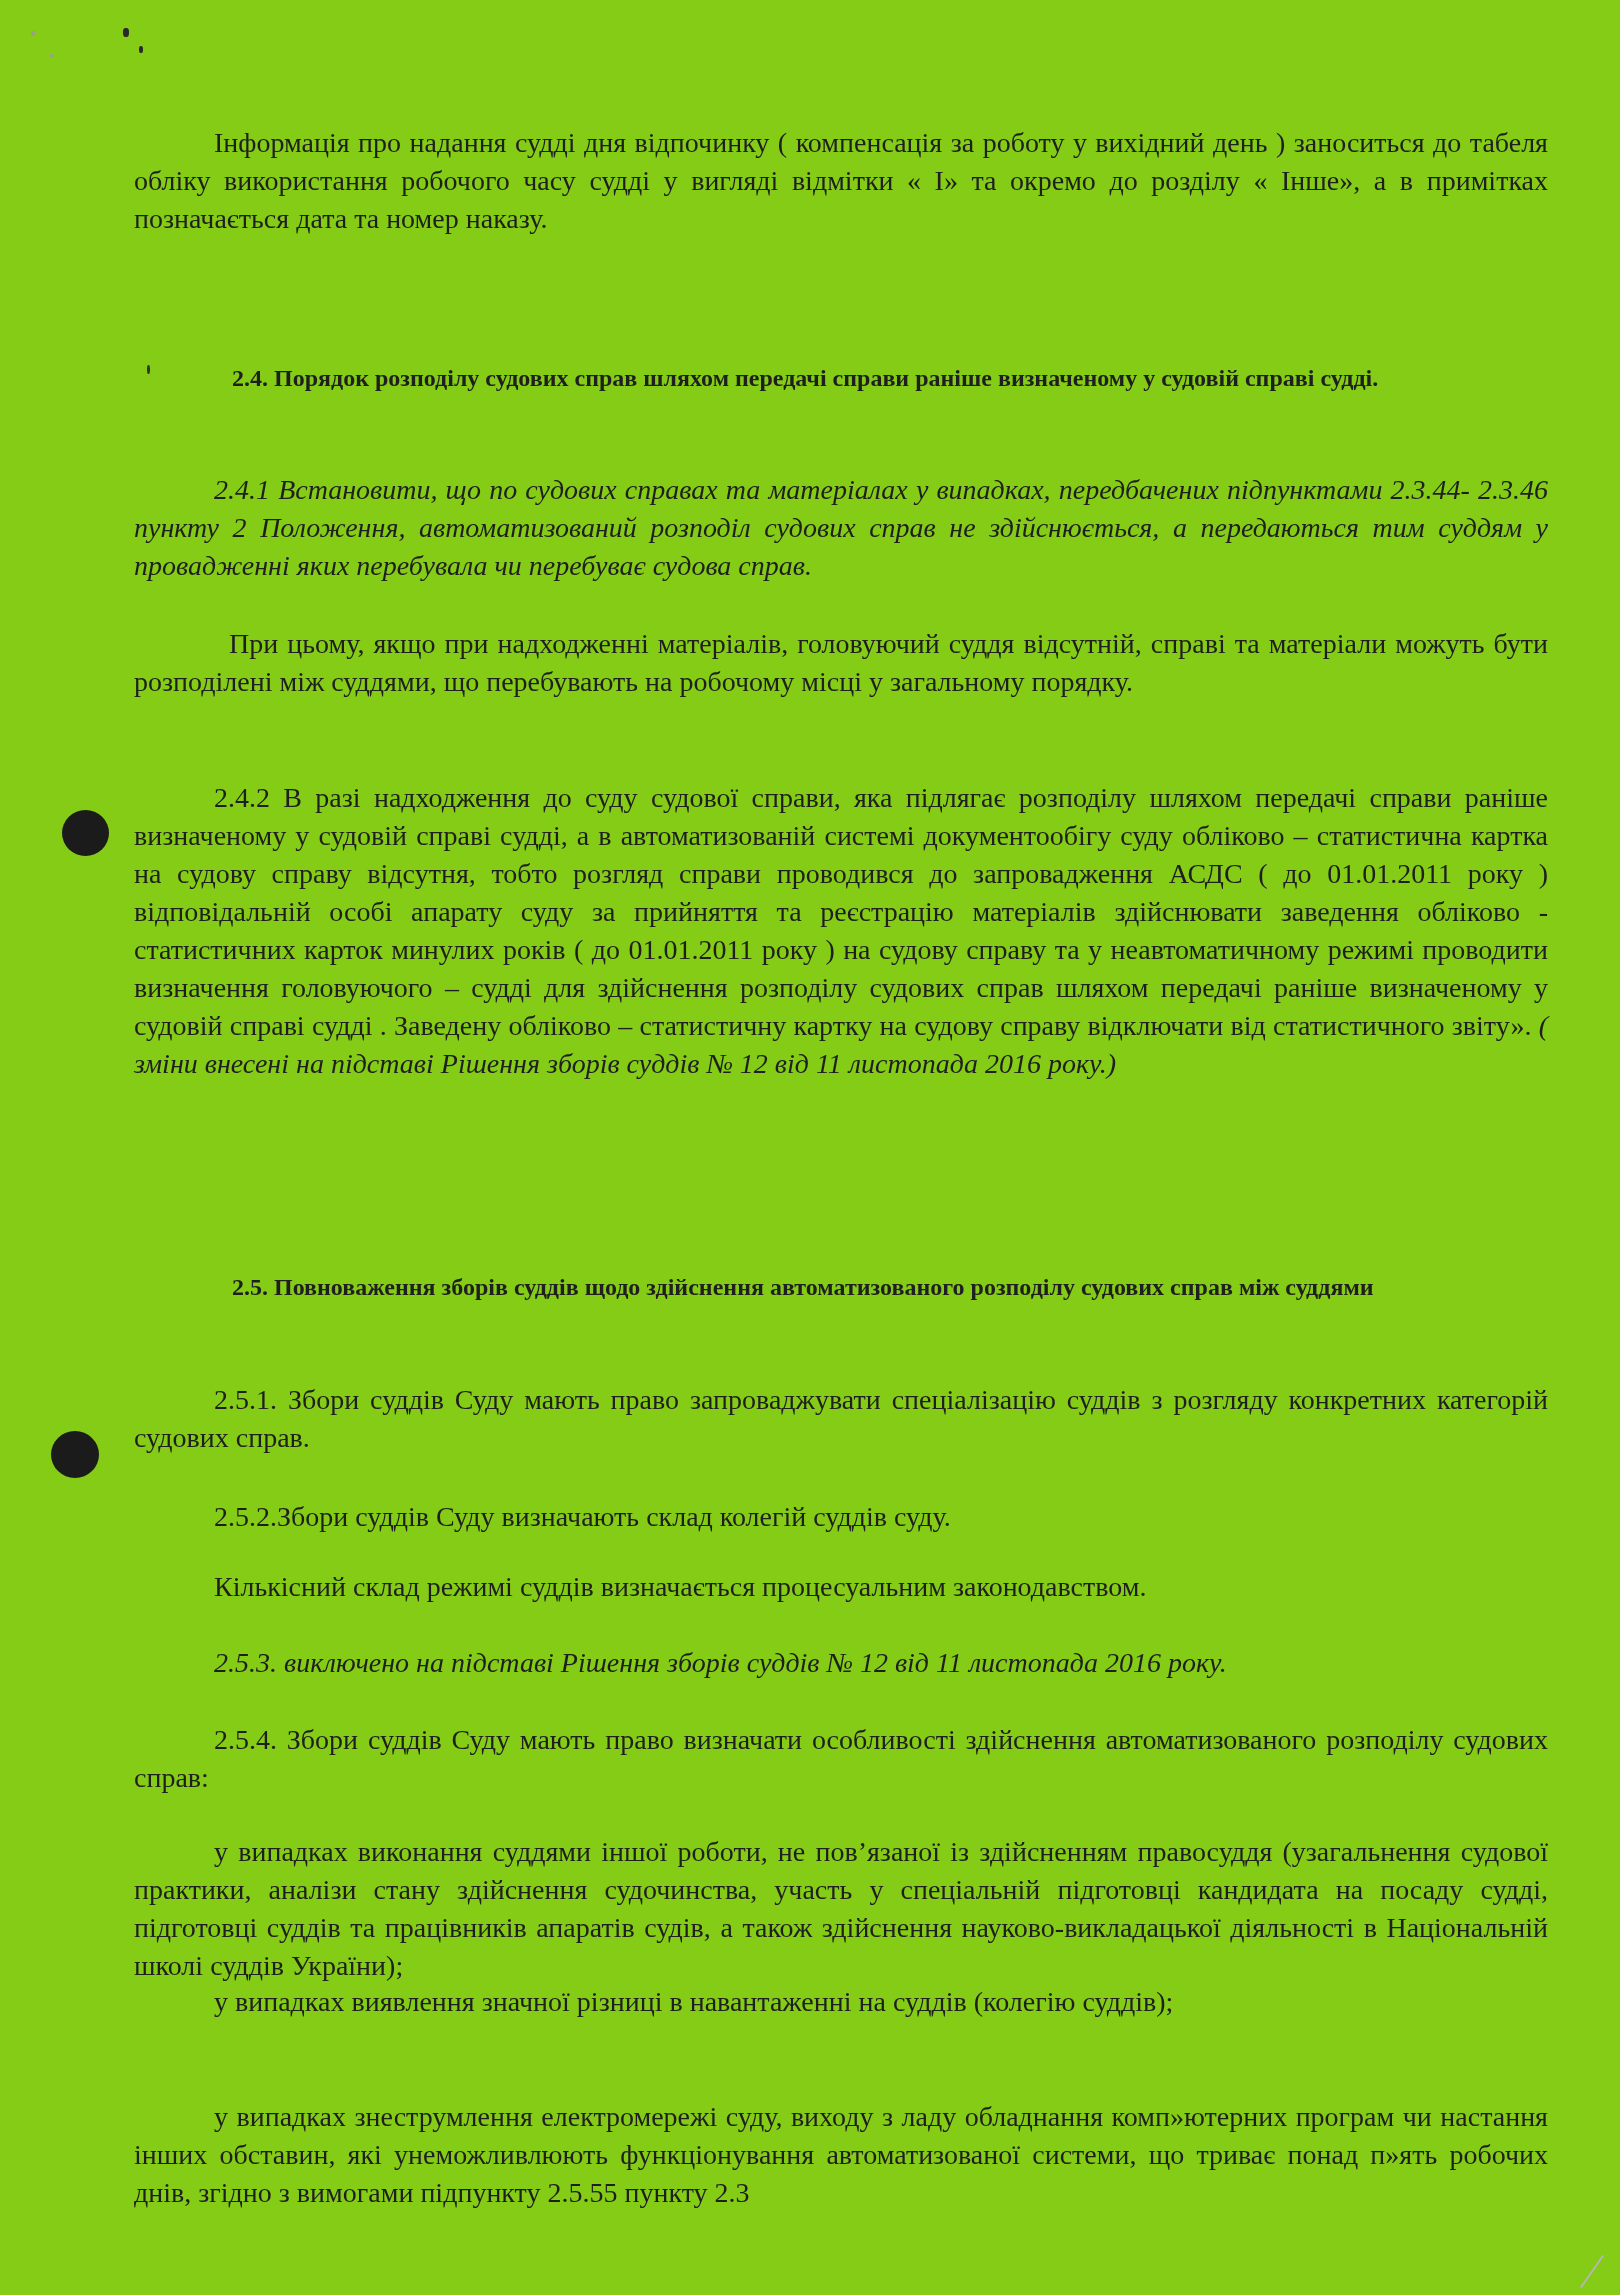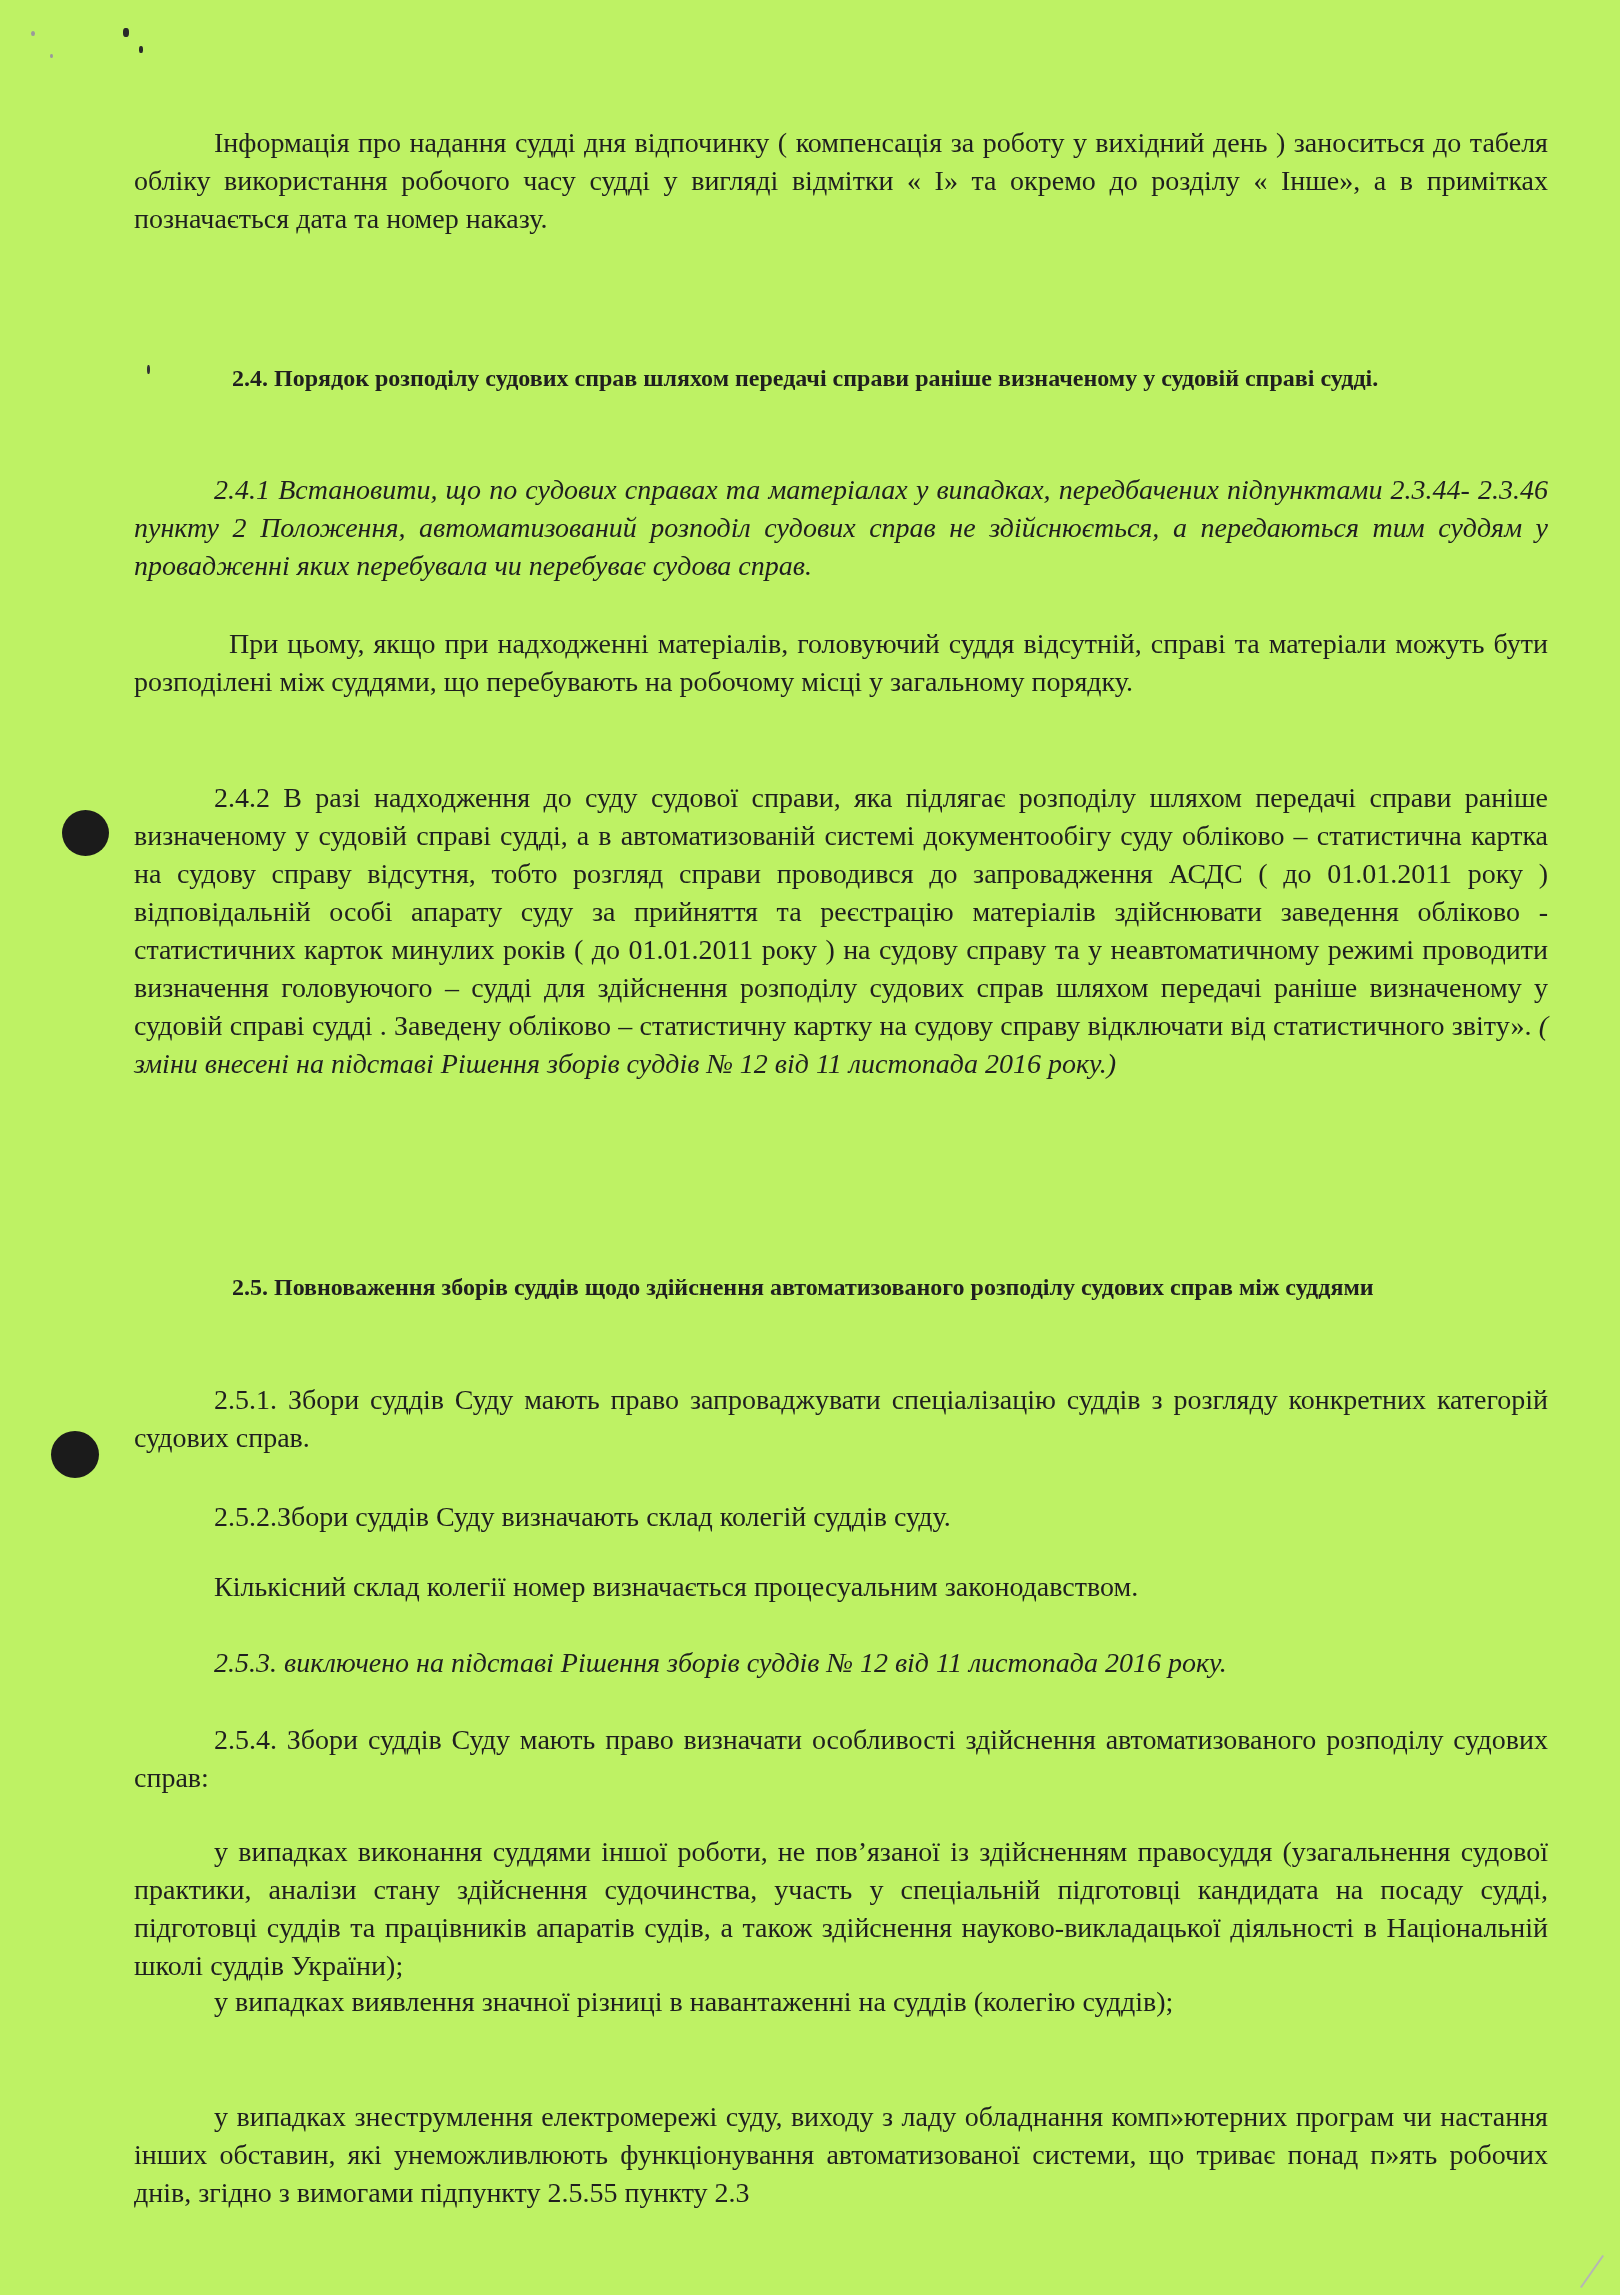--- a/index.html
+++ b/index.html
@@ -13,21 +13,21 @@
     position: relative;
     overflow: hidden;
     font-family: "Liberation Serif", "DejaVu Serif", serif;
     color: #1f1f1f;
   }
   .page {
     position: absolute;
     left: 0; top: 0;
     width: 1621px;
     height: 2295px;
-    background: #bef264;
+    background: #84cc16;
   }
   .content {
     position: absolute;
     left: 134px;
     top: 0;
     width: 1414px;
   }
   .p {
     position: absolute;
     left: 0;
@@ -107,21 +107,21 @@
       <span>2.4.2 В разі надходження до суду судової справи, яка підлягає розподілу шляхом передачі справи раніше визначеному у судовій справі судді, а в автоматизованій системі документообігу суду обліково – статистична картка на судову справу відсутня, тобто розгляд справи проводився до запровадження АСДС ( до 01.01.2011 року ) відповідальній особі апарату суду за прийняття та реєстрацію матеріалів здійснювати заведення обліково - статистичних карток минулих років ( до 01.01.2011 року ) на судову справу та у неавтоматичному режимі проводити визначення головуючого – судді для здійснення розподілу судових справ шляхом передачі раніше визначеному у судовій справі судді . Заведену обліково – статистичну картку на судову справу відключати від статистичного звіту».</span>
       <span class="it">( зміни внесені на підставі Рішення зборів суддів № 12 від 11 листопада 2016 року.)</span>
     </p>
 
     <h2 class="h" style="top:1268px;">2.5. Повноваження зборів суддів щодо здійснення автоматизованого розподілу судових справ між суддями</h2>
 
     <p class="p lastleft" style="top:1381px;">2.5.1. Збори суддів Суду мають право запроваджувати спеціалізацію суддів з розгляду конкретних категорій судових справ.</p>
 
     <p class="p lastleft" style="top:1498px;">2.5.2.Збори суддів Суду визначають склад колегій суддів суду.</p>
 
-    <p class="p lastleft" style="top:1568px;">Кількісний склад колегії номер визначається процесуальним законодавством.</p>
+    <p class="p lastleft" style="top:1568px;">Кількісний склад режимі суддів визначається процесуальним законодавством.</p>
 
     <p class="p lastleft it" style="top:1644px;">2.5.3. виключено на підставі Рішення зборів суддів № 12 від 11 листопада 2016 року.</p>
 
     <p class="p lastleft" style="top:1721px;font-family:Liberation Serif, serif;">2.5.4. Збори суддів Суду мають право визначати особливості здійснення автоматизованого розподілу судових справ:</p>
 
     <p class="p lastleft" style="top:1833px;">у випадках виконання суддями іншої роботи, не пов’язаної із здійсненням правосуддя (узагальнення судової практики, аналізи стану здійснення судочинства, участь у спеціальній підготовці кандидата на посаду судді, підготовці суддів та працівників апаратів судів, а також здійснення науково-викладацької діяльності в Національній школі суддів України);</p>
 
     <p class="p lastleft" style="top:1983px;">у випадках виявлення значної різниці в навантаженні на суддів (колегію суддів);</p>
 
     <p class="p lastleft" style="top:2098px;">у випадках знеструмлення електромережі суду, виходу з ладу обладнання комп»ютерних програм чи настання інших обставин, які унеможливлюють функціонування автоматизованої системи, що триває понад п»ять робочих днів, згідно з вимогами підпункту 2.5.55 пункту 2.3</p>

